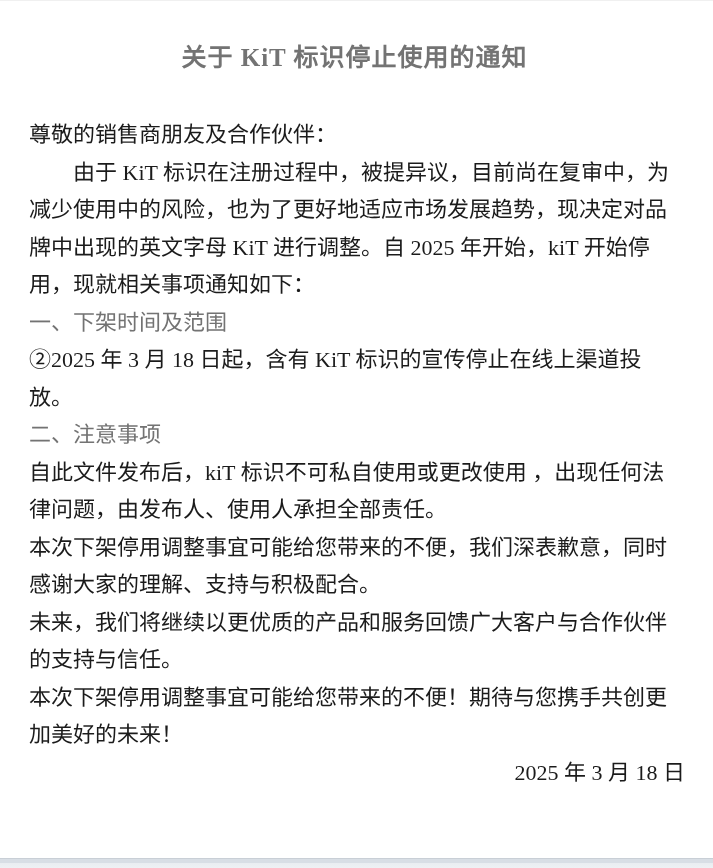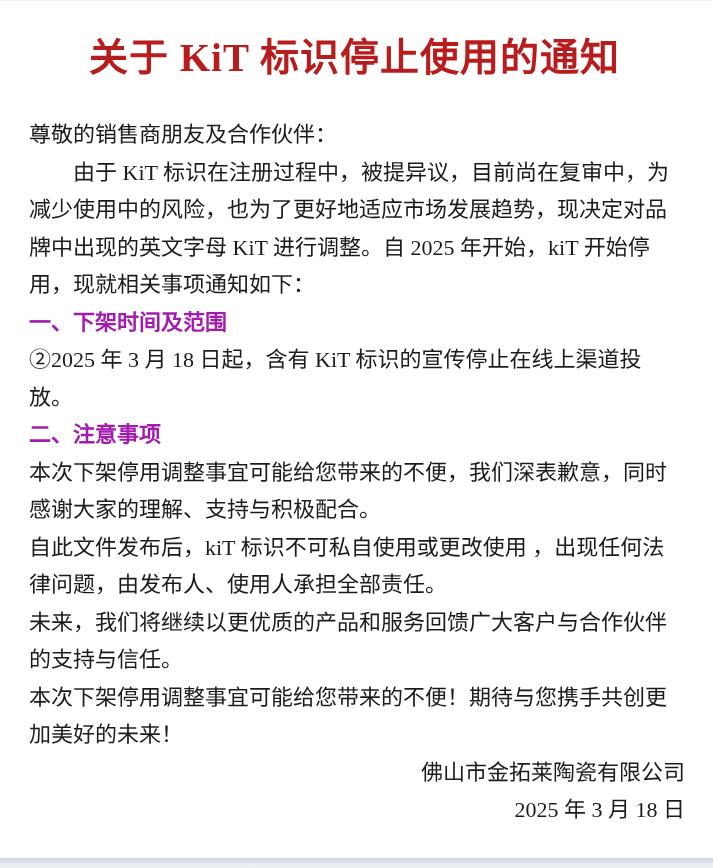--- a/index.html
+++ b/index.html
@@ -16,43 +16,43 @@
   }
   .page {
     position: absolute;
     inset: 0;
     background: #ffffff;
     border-top: 1px solid #f0f0f0;
   }
   .doc-title {
     margin: 36px 4px 0 0;
     text-align: center;
-    font-size: 39px;
+    font-size: 25px;
     line-height: 42px;
     font-weight: 700;
-    color: #b91c1c;
+    color: #737373;
     letter-spacing: 1px;
     font-family: "Liberation Serif", "DejaVu Serif", serif;
   }
   .content {
     margin: 37px 28px 0 29px;
     font-size: 22px;
     line-height: 37.5px;
     color: #1b1b1b;
   }
   .content p {
     margin: 0;
     padding: 0;
   }
   .para-indent {
     text-indent: 2em;
   }
   .section-heading {
-    font-weight: 700;
-    color: #a21caf;
+    font-weight: 400;
+    color: #737373;
   }
   .signature-company {
     margin-top: 42px;
     text-align: right;
     padding-right: 60px;
   }
   .signature-date {
     text-align: right;
     padding-right: 95px;
   }
@@ -83,29 +83,28 @@
 
     <p class="para-indent">由于 KiT 标识在注册过程中，被提异议，目前尚在复审中，为减少使用中的风险，也为了更好地适应市场发展趋势，现决定对品牌中出现的英文字母 KiT 进行调整。自 2025 年开始，kiT 开始停用，现就相关事项通知如下：</p>
 
     <p class="section-heading">一、下架时间及范围</p>
 
 
     <p>②2025 年 3 月 18 日起，含有 KiT 标识的宣传停止在线上渠道投放。</p>
 
     <p class="section-heading">二、注意事项</p>
 
+    <p>自此文件发布后，kiT 标识不可私自使用或更改使用 ，出现任何法律问题，由发布人、使用人承担全部责任。</p>
+
     <p>本次下架停用调整事宜可能给您带来的不便，我们深表歉意，同时感谢大家的理解、支持与积极配合。</p>
-
-    <p>自此文件发布后，kiT 标识不可私自使用或更改使用 ，出现任何法律问题，由发布人、使用人承担全部责任。</p>
 
     <p>未来，我们将继续以更优质的产品和服务回馈广大客户与合作伙伴的支持与信任。</p>
 
     <p>本次下架停用调整事宜可能给您带来的不便！期待与您携手共创更加美好的未来！</p>
 
-    <p class="signature-company">佛山市金拓莱陶瓷有限公司</p>
 
     <p class="signature-date">2025 年 3 月 18 日</p>
 
   </div>
 
   <div class="taskbar-edge"></div>
 
 </div>
 
 </body></html>

